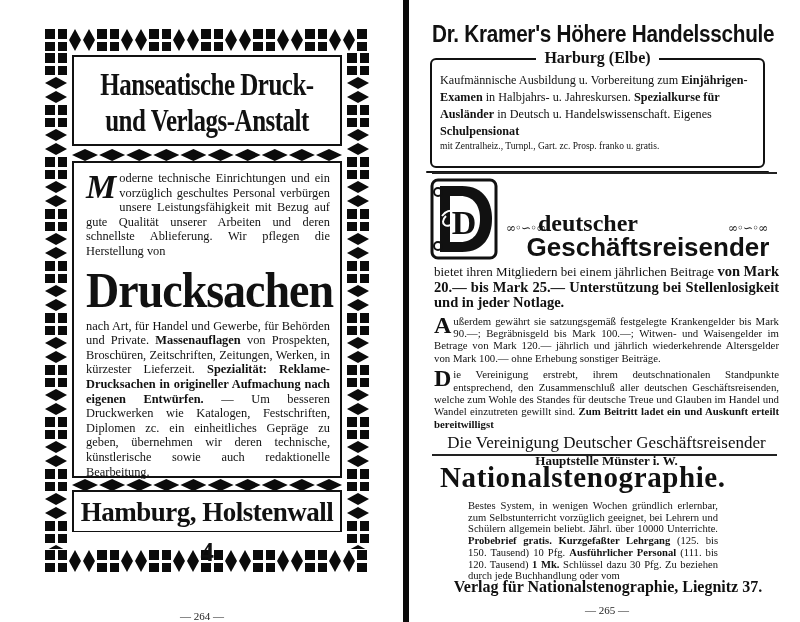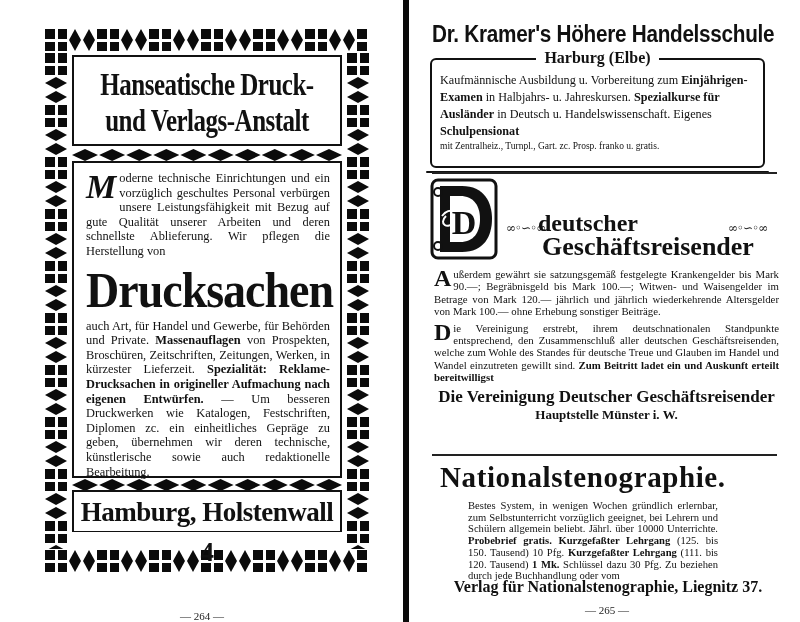--- a/index.html
+++ b/index.html
@@ -62,29 +62,29 @@
   .kramer-founded { font-size: 10.5px; line-height: 14px; }
   .kramer-desc { font-size: 12.2px; line-height: 17px; text-align: left; }
   .kramer-small { font-size: 9.5px; line-height: 13px; text-align: left; }
 
   .hr { position: absolute; height: 2px; background: #222; }
 
   .verein-head { position: absolute; left: 18px; top: 176px; width: 355px; height: 86px; }
   .big-initial { position: absolute; left: 0; top: 0; width: 72px; height: 86px; }
   .verein-l1 { position: absolute; left: 80px; top: 0; font-family: "Liberation Serif", serif; font-weight: 900; font-size: 30px; line-height: 36px; letter-spacing: 1.5px; }
   .verein-l2 { position: absolute; left: 110px; top: 33px; width: 230px; text-align: left; font-family: "Liberation Serif", serif; font-weight: 900; font-size: 24px; line-height: 28px; }
-  .verein-l3 { position: absolute; left: 80px; top: 56px; width: 280px; text-align: center; font-family: Liberation Serif, serif; font-weight: 900; font-size: 26px; line-height: 30px; }
+  .verein-l3 { position: absolute; left: 80px; top: 56px; width: 280px; text-align: center; font-family: Liberation Sans, sans-serif; font-weight: 900; font-size: 26px; line-height: 30px; }
   .orn { position: absolute; top: 45px; font-size: 12px; letter-spacing: -1px; }
 
   .verein-body { position: absolute; left: 24px; top: 264px; width: 345px; font-family: "Liberation Serif", serif; }
   .vb-lead { font-size: 13px; line-height: 15.5px; text-align: justify; font-weight: 700; }
   .vb-lead .lg { font-size: 14.5px; }
   .vb-small { font-size: 10.8px; line-height: 12.4px; text-align: justify; margin-top: 4px; }
   .vb-small .cap { float: left; font-size: 24px; line-height: 20px; margin-right: 2px; font-weight: 700; }
-  .vb-sig1 { font-size: 17px; line-height: 20px; font-weight: 700; text-align: center; margin-top: 3px; }
+  .vb-sig1 { font-size: 17px; line-height: 20px; font-weight: 400; text-align: center; margin-top: 3px; }
   .vb-sig2 { font-size: 13px; line-height: 15px; font-weight: 700; text-align: center; }
 
   .steno-title { position: absolute; left: 30px; top: 460px; width: 340px; font-family: "Liberation Serif", serif; font-weight: 900; font-size: 29px; line-height: 34px; letter-spacing: 0.6px; }
   .steno-body { position: absolute; left: 58px; top: 500px; width: 250px; font-family: "Liberation Serif", serif; font-size: 10.6px; line-height: 11.7px; text-align: justify; }
   .steno-pub { position: absolute; left: 28px; top: 577px; width: 340px; text-align: center; font-family: "Liberation Serif", serif; font-weight: 700; font-size: 16px; line-height: 20px; }
 </style>
 </head>
 <body>
 
 <div class="spread">
@@ -396,21 +396,21 @@
           <div class="title-line fraktur-lg">Hanseatische Druck-</div>
           <div class="title-line fraktur-lg">und Verlags-Anstalt</div>
         </div>
       </div>
 
       <div class="box body">
         <div class="body-inner">
           <p><span class="dropcap">M</span><span>oderne technische Einrichtungen und ein vorzüglich geschultes Personal verbürgen unsere Leistungsfähigkeit mit Bezug auf gute Qualität unserer Arbeiten und deren schnellste Ablieferung. Wir pflegen die Herstellung von</span></p>
           <div class="druck">Drucksachen</div>
           <p>
-            <span>auch Art, für Handel und Gewerbe, für Behörden und Private.</span>
+            <span>nach Art, für Handel und Gewerbe, für Behörden und Private.</span>
             <span class="b">Massenauflagen</span>
             <span>von Prospekten, Broschüren, Zeitschriften, Zeitungen, Werken, in kürzester Lieferzeit.</span>
             <span class="b">Spezialität: Reklame-Drucksachen in origineller Aufmachung nach eigenen Entwürfen.</span>
             <span>— Um besseren Druckwerken wie Katalogen, Festschriften, Diplomen zc. ein einheitliches Gepräge zu geben, übernehmen wir deren technische, künstlerische sowie auch redaktionelle Bearbeitung.</span>
           </p>
         </div>
       </div>
 
       <div class="box addr">
         <div class="addr-text">Hamburg, Holstenwall 4</div>
@@ -451,39 +451,43 @@
         <circle cx="10" cy="70" r="4" fill="none" stroke="#111" stroke-width="2"></circle>
         <text x="36" y="58" font-size="34" font-weight="900" text-anchor="middle" fill="#111" font-family="Liberation Serif, serif">D</text>
       </svg>
       <div class="orn" style="left:78px;">∞◦∽◦∞</div>
       <div class="verein-l2">deutscher</div>
       <div class="orn" style="left:300px;">∞◦∽◦∞</div>
       <div class="verein-l3">Geschäftsreisender</div>
     </div>
 
     <div class="verein-body">
+      <div class="vb-lead">
+        <span style="font-weight:400">bietet ihren Mitgliedern bei einem jährlichen Beitrage</span>
+        <span class="lg">von Mark 20.— bis Mark 25.— Unterstützung bei Stellenlosigkeit und in jeder Notlage.</span>
+      </div>
       <div class="vb-small">
         <span class="cap">A</span><span>ußerdem gewährt sie satzungsgemäß festgelegte Krankengelder bis Mark 90.—; Begräbnisgeld bis Mark 100.—; Witwen- und Waisengelder im Betrage von Mark 120.— jährlich und jährlich wiederkehrende Altersgelder von Mark 100.— ohne Erhebung sonstiger Beiträge.</span>
       </div>
       <div class="vb-small">
         <span class="cap">D</span><span>ie Vereinigung erstrebt, ihrem deutschnationalen Standpunkte entsprechend, den Zusammenschluß aller deutschen Geschäftsreisenden, welche zum Wohle des Standes für deutsche Treue und Glauben im Handel und Wandel einzutreten gewillt sind.</span>
         <span class="b">Zum Beitritt ladet ein und Auskunft erteilt bereitwilligst</span>
       </div>
       <div class="vb-sig1">Die Vereinigung Deutscher Geschäftsreisender</div>
       <div class="vb-sig2">Hauptstelle Münster i. W.</div>
     </div>
 
     <div class="hr" style="left:22px;top:454px;width:345px;"></div>
 
     <div class="steno-title">Nationalstenographie.</div>
     <div class="steno-body">
       <span>Bestes System, in wenigen Wochen gründlich erlernbar, zum Selbstunterricht vorzüglich geeignet, bei Lehrern und Schülern allgemein beliebt. Jährl. über 10000 Unterrichte.</span>
       <span class="b">Probebrief gratis. Kurzgefaßter Lehrgang</span>
       <span>(125. bis 150. Tausend) 10 Pfg.</span>
-      <span class="b">Kurzgefaßter Lehrgang</span>
+      <span class="b">Ausführlicher Personal</span>
       <span>(111. bis 120. Tausend)</span>
       <span class="b">1 Mk.</span>
       <span>Schlüssel dazu 30 Pfg. Zu beziehen durch jede Buchhandlung oder vom</span>
     </div>
     <div class="steno-pub">Verlag für Nationalstenographie, Liegnitz 37.</div>
 
     <div class="pagenum right">— 265 —</div>
   </div>
 </div>
 

